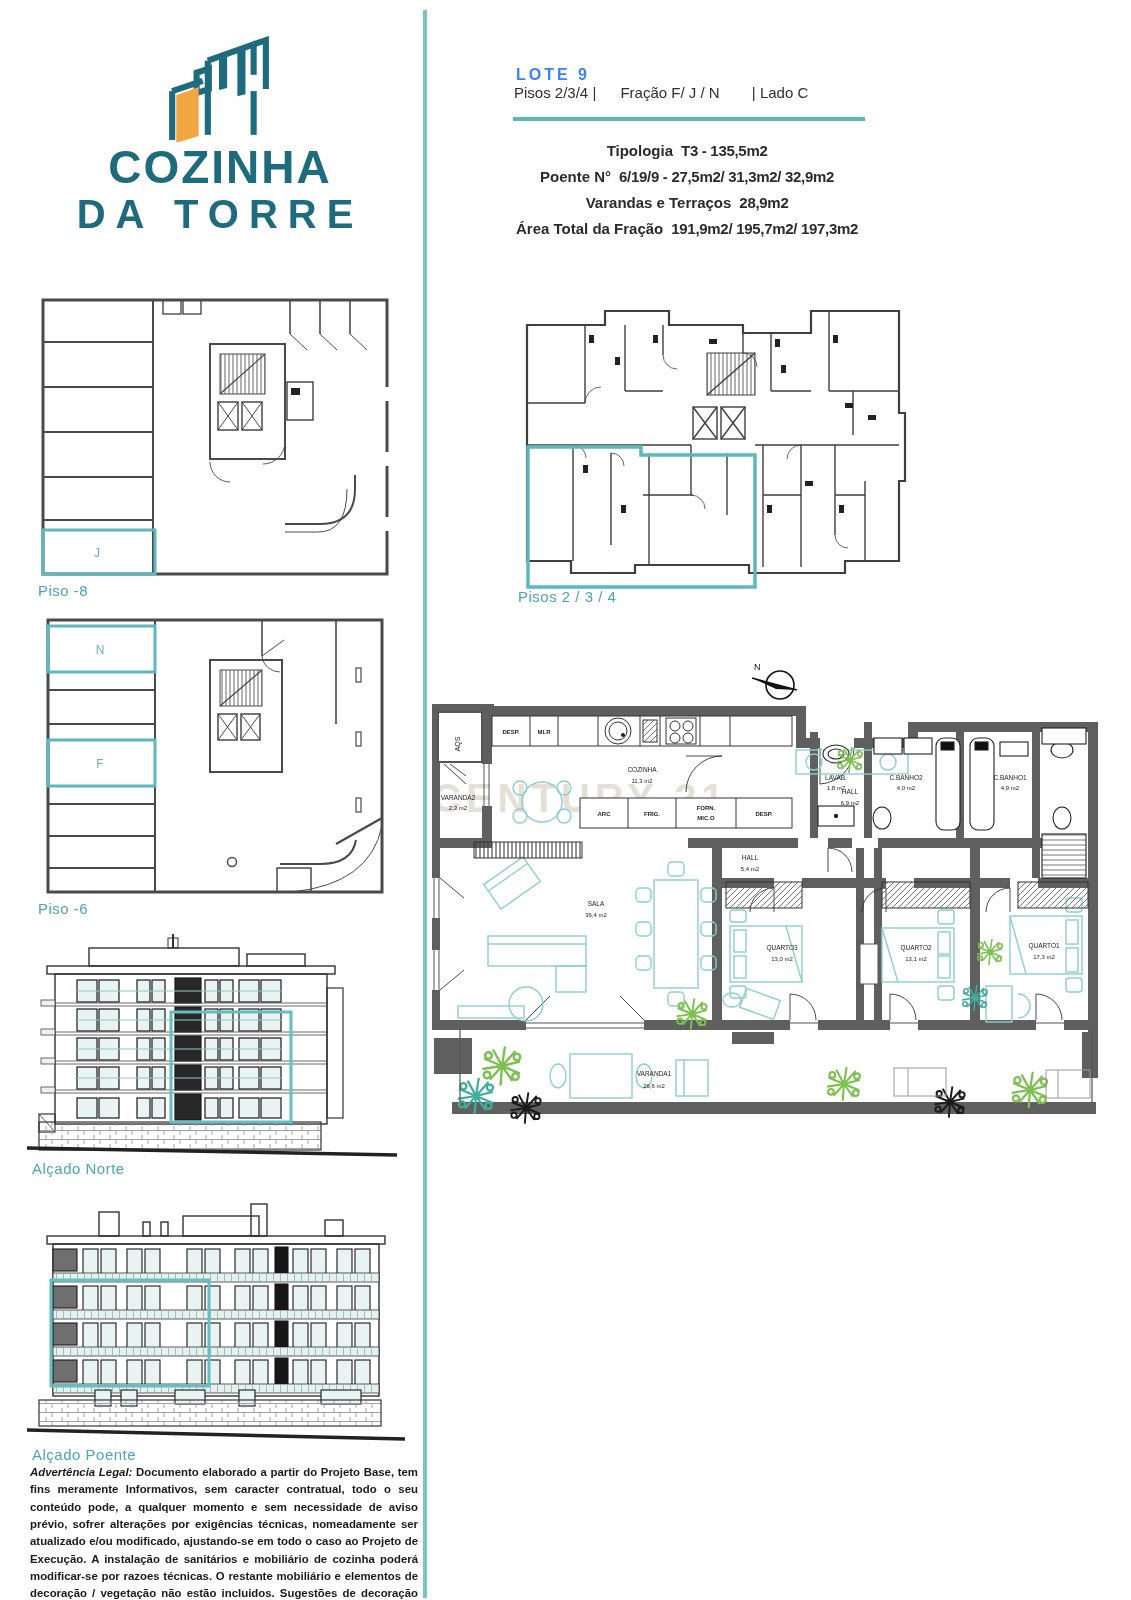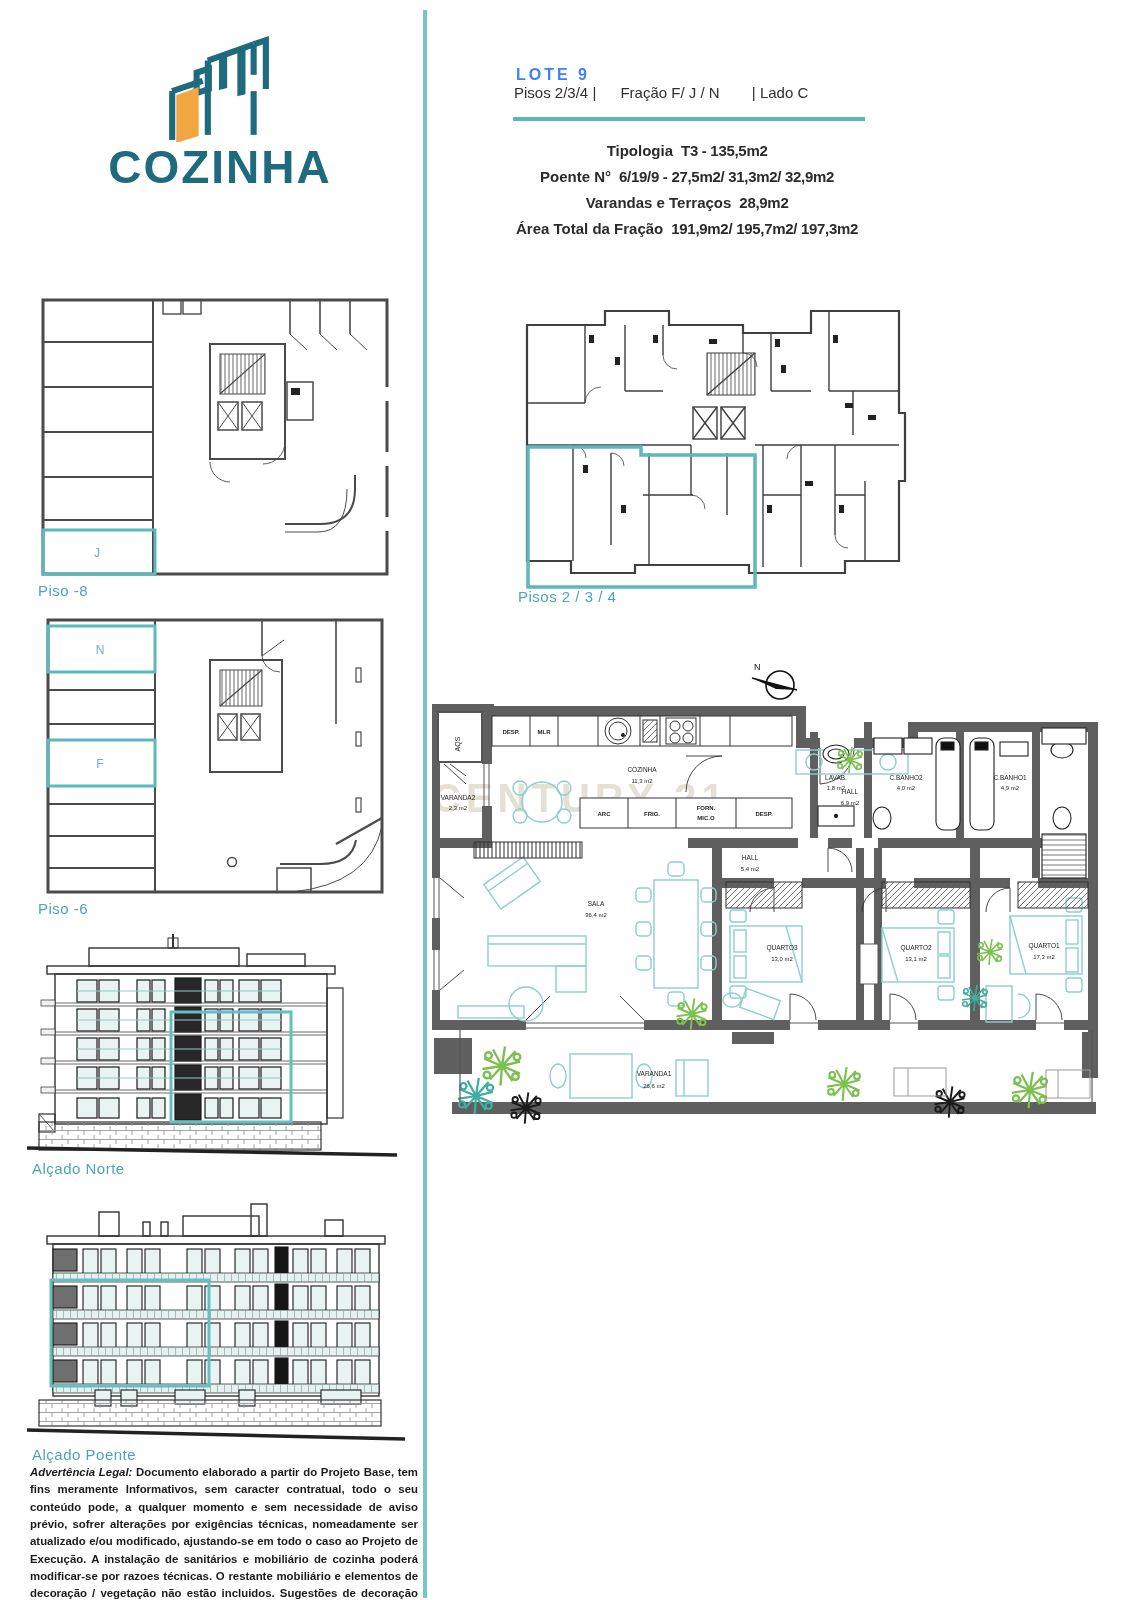--- a/index.html
+++ b/index.html
@@ -73,20 +73,21 @@
       <path d="M100,14 L112,10 L112,58"></path>
       <path d="M20,60 L20,108"></path>
       <path d="M20,60 L50,50"></path>
       <path d="M44,42 L56,38 L56,58 L44,62 Z"></path>
     </g>
     <polygon points="66,26 74,23 74,57 66,59" fill="#1d6b7c"></polygon>
     <polygon points="84,20 92,17 92,63 84,65" fill="#1d6b7c"></polygon>
     <polygon points="24,64 46,56 46,104 24,111" fill="#f2a642"></polygon>
   </svg>
   <div class="logo-line1">COZINHA</div>
+  <div class="logo-line2">DA TORRE</div>
 
   <svg class="abs" style="left:35px;top:292px" width="360" height="290" viewBox="0 0 360 290">
     <g stroke="#4a4a4a" fill="none">
       <rect x="8" y="8" width="344" height="274" stroke-width="3"></rect>
       <line x1="118" y1="8" x2="118" y2="282" stroke-width="2"></line>
       <g stroke-width="2">
         <line x1="8" y1="50" x2="118" y2="50"></line>
           <line x1="8" y1="95" x2="118" y2="95"></line>
         <line x1="8" y1="140" x2="118" y2="140"></line>
           <line x1="8" y1="185" x2="118" y2="185"></line>

